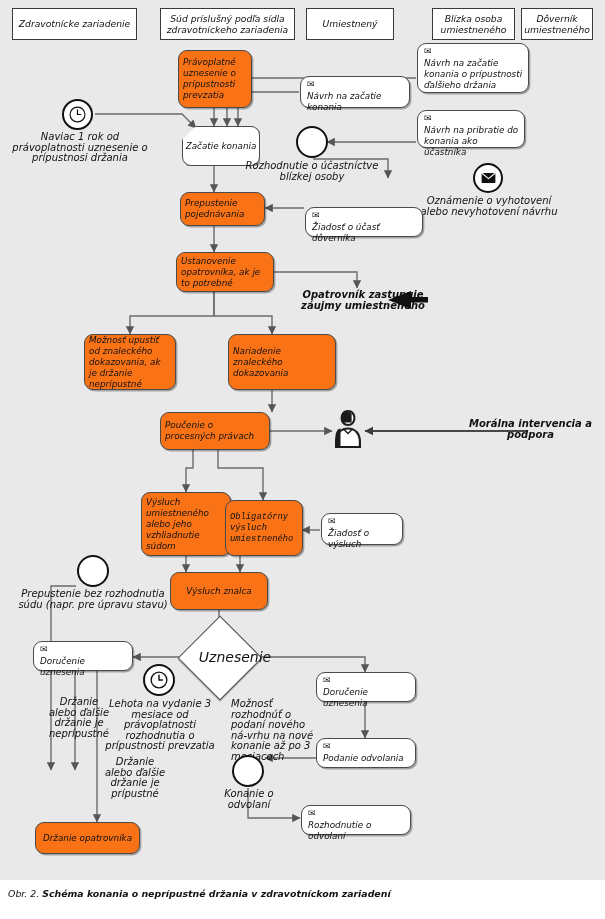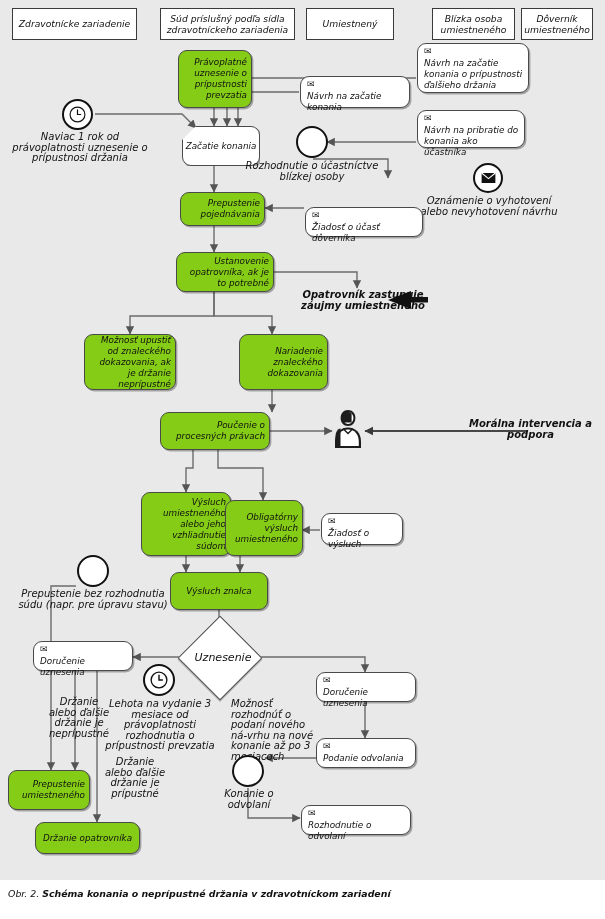--- a/index.html
+++ b/index.html
@@ -24,22 +24,22 @@
   
   .lane{
     background:#ffffff;border:1.3px solid #3a3a3a;
     display:flex;align-items:center;justify-content:center;text-align:center;
     font-style:italic;font-size:9.2px;line-height:11.5px;color:#111;
     padding:2px 4px;
   }
 
   
   .task{
-    background:#84cc16;border:1.3px solid #4a4a4a;border-radius:9px;
-    display:flex;align-items:center;justify-content:center;text-align:right;
+    background:#f97316;border:1.3px solid #4a4a4a;border-radius:9px;
+    display:flex;align-items:center;justify-content:center;text-align:left;
     font-style:italic;font-size:8.8px;line-height:11px;color:#111;
     padding:3px 4px;
     box-shadow:1.4px 1.4px 0 rgba(0,0,0,0.30);
   }
   
   .msg{
     background:#ffffff;border:1.3px solid #4a4a4a;border-radius:9px;
     font-style:italic;font-size:8.8px;line-height:11px;color:#111;
     padding:3px 5px 4px 6px;box-sizing:border-box;
     box-shadow:1.4px 1.4px 0 rgba(0,0,0,0.30);
@@ -66,23 +66,23 @@
   }
   .circle.thick{border:2.6px solid #111;}
 
   
   .gw{
     width:58px;height:58px;background:#ffffff;border:1.3px solid #4a4a4a;
     transform:rotate(45deg);box-shadow:1.2px 1.2px 0 rgba(0,0,0,0.25);
   }
   .gw-wrap{position:absolute;}
   .gw-label{
-    position:absolute;left:4px;top:0;width:58px;height:58px;
+    position:absolute;left:16px;top:0;width:58px;height:58px;
     display:flex;align-items:center;justify-content:center;
-    font-style:italic;font-size:11px;color:#111;text-align:center;
+    font-style:italic;font-size:14px;color:#111;text-align:center;
   }
 
   
   .note{
     position:absolute;font-style:italic;font-size:10px;line-height:10.5px;
     color:#111;text-align:center;
   }
   .note.bold{font-weight:bold;font-style:italic;}
 
   
@@ -251,21 +251,21 @@
   <div class="node task" style="left:176px;top:252px;width:98px;height:40px;">
     <span>Ustanovenie opatrovníka, ak je to potrebné</span>
   </div>
 
   <div class="note bold" style="left:299px;top:290px;width:128px;text-align:center;">Opatrovník zastupuje záujmy umiestneného</div>
 
   <div class="node task" style="left:84px;top:334px;width:92px;height:56px;">
     <span>Možnosť upustiť od znaleckého dokazovania, ak je držanie neprípustné</span>
   </div>
 
-  <div class="node task" style="left:228px;top:334px;width:89px;height:56px;margin-left:11px;">
+  <div class="node task" style="left:228px;top:334px;width:108px;height:56px;">
     <span>Nariadenie znaleckého dokazovania</span>
   </div>
 
   <div class="node task" style="left:160px;top:412px;width:110px;height:38px;">
     <span>Poučenie o procesných právach</span>
   </div>
 
   <div class="actor" style="left:329px;top:406px;width:38px;height:46px;">
     <svg width="38" height="46" viewBox="0 0 38 46">
       <path d="M19,4 C23.4,4 26.4,7.4 26.4,12 C26.4,16.6 23.4,20 19,20 C14.6,20 11.6,16.6 11.6,12 C11.6,7.4 14.6,4 19,4 Z" fill="#1c1c1c"></path>
@@ -276,21 +276,21 @@
       <path d="M6.5,30 C6.5,26 8.6,23.4 11.5,22.3 L11.5,41 L6.5,41 Z" fill="#1c1c1c"></path>
     </svg>
   </div>
 
   <div class="note bold" style="left:468px;top:419px;width:125px;text-align:center;">Morálna intervencia a podpora</div>
 
   <div class="node task" style="left:141px;top:492px;width:90px;height:64px;">
     <span>Výsluch umiestneného alebo jeho vzhliadnutie súdom</span>
   </div>
 
-  <div class="node task" style="left:225px;top:500px;width:78px;height:56px;">
+  <div class="node task" style="left:225px;top:500px;width:78px;height:56px;font-family:Liberation Mono, monospace;">
     <span>Obligatórny výsluch umiestneného</span>
   </div>
 
   <div class="node msg" style="left:321px;top:513px;width:82px;height:32px;">
     <span class="env">✉</span>
     <span class="txt">Žiadosť o výsluch</span>
   </div>
 
   <div class="node task" style="left:170px;top:572px;width:98px;height:38px;">
     <span>Výsluch znalca</span>
@@ -334,23 +334,20 @@
   </div>
 
   <div class="node circle thick" style="left:232px;top:755px;width:32px;height:32px;"></div>
   <div class="note" style="left:206px;top:789px;width:86px;">Konanie o odvolaní</div>
 
   <div class="node msg" style="left:301px;top:805px;width:110px;height:30px;">
     <span class="env">✉</span>
     <span class="txt">Rozhodnutie o odvolaní</span>
   </div>
 
-  <div class="node task" style="left:8px;top:770px;width:82px;height:40px;">
-    <span>Prepustenie umiestneného</span>
-  </div>
 
   <div class="node task" style="left:35px;top:822px;width:105px;height:32px;">
     <span>Držanie opatrovníka</span>
   </div>
 
   <div class="caption">
     <span>Obr. 2.</span>
     <b>Schéma konania o neprípustné držania v zdravotníckom zariadení</b>
   </div>
 

